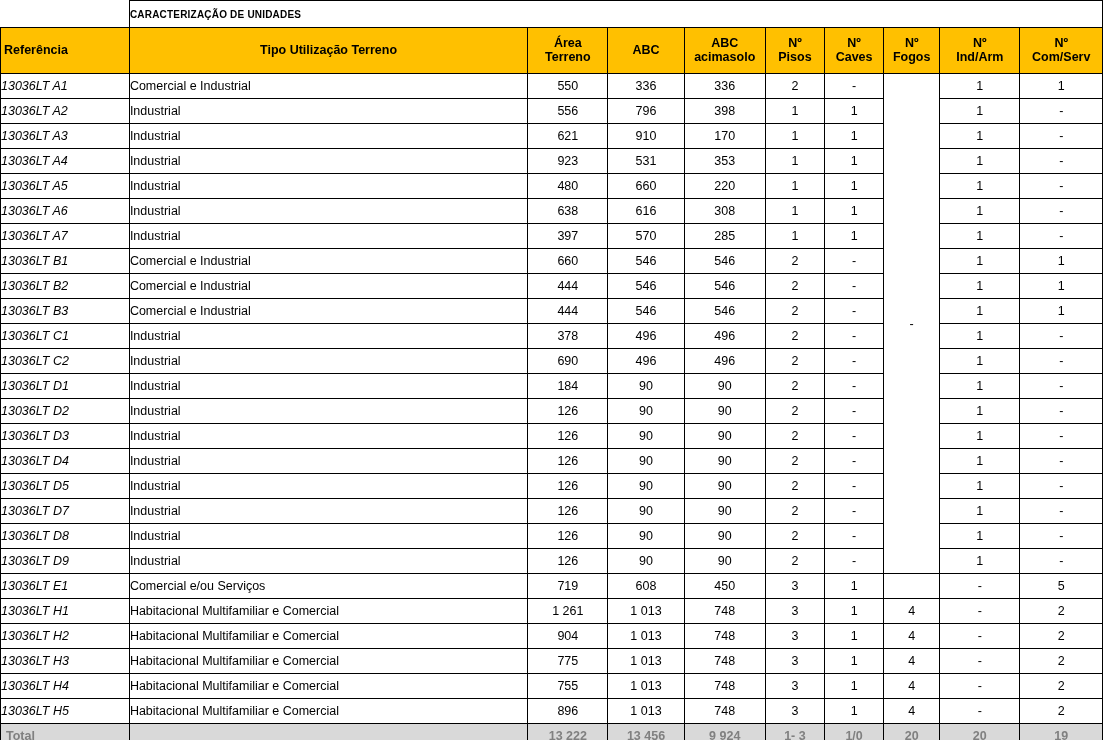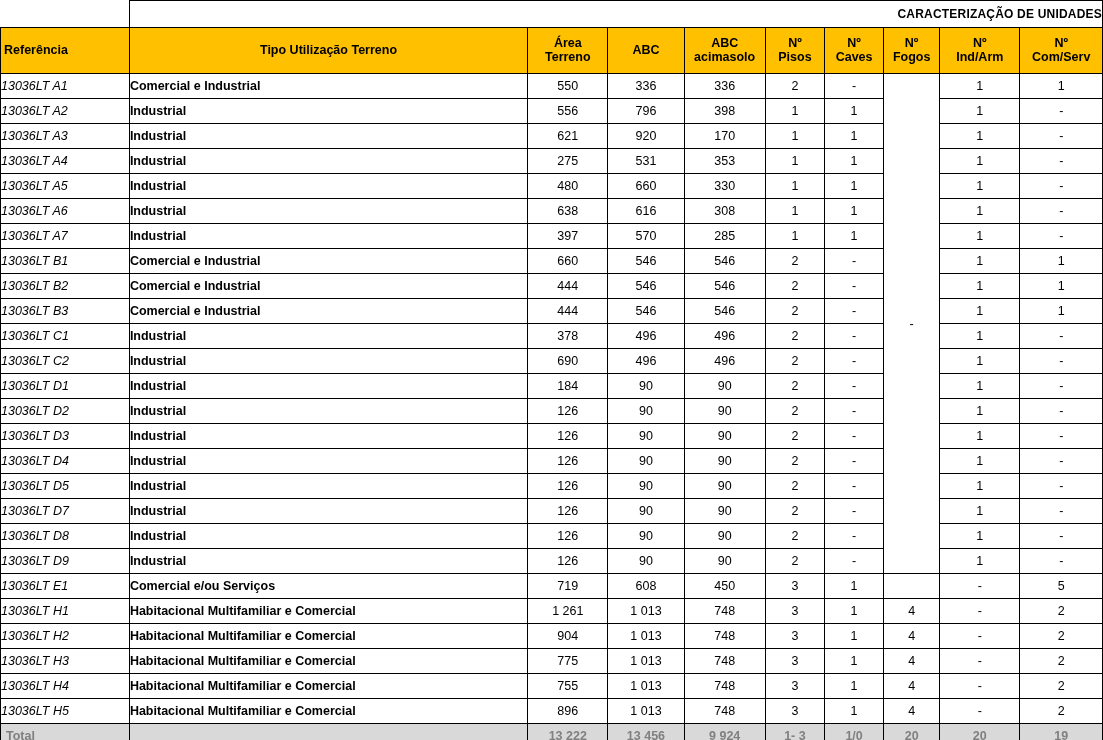--- a/index.html
+++ b/index.html
@@ -25,23 +25,23 @@
     color: #000000;
   }
   table.unit-table td, table.unit-table th {
     border: 1px solid #000000;
     padding: 0;
     vertical-align: middle;
   }
   
   .title-cell {
     background: #ffffff;
-    text-align: right;
+    text-align: left;
     font-weight: bold;
-    font-size: 12px;
+    font-size: 10px;
     height: 26px;
     letter-spacing: .2px;
     border: 1px solid #000000;
   }
   .title-left-pad {
     border: none !important;
     background: #ffffff;
   }
   
   thead tr.head-row th {
@@ -66,21 +66,20 @@
   td.ref {
     text-align: left;
     padding-left: 5px;
     white-space: nowrap;
     font-style: italic;
   }
   td.tipo {
     text-align: left;
     padding-left: 5px;
     white-space: nowrap;
-    font-weight: bold;
   }
   td.num {
     text-align: center;
   }
   td.fogos-merged {
     text-align: center;
     vertical-align: middle;
   }
   
   tr.total-row td {
@@ -174,44 +173,44 @@
           <td class="num">398</td>
           <td class="num">1</td>
           <td class="num">1</td>
           <td class="num">1</td>
           <td class="num">-</td>
         </tr>
         <tr>
           <td class="ref">13036LT A3</td>
           <td class="tipo">Industrial</td>
           <td class="num">621</td>
-          <td class="num">920</td>
+          <td class="num">910</td>
           <td class="num">170</td>
           <td class="num">1</td>
           <td class="num">1</td>
           <td class="num">1</td>
           <td class="num">-</td>
         </tr>
         <tr>
           <td class="ref">13036LT A4</td>
           <td class="tipo">Industrial</td>
-          <td class="num">275</td>
+          <td class="num">923</td>
           <td class="num">531</td>
           <td class="num">353</td>
           <td class="num">1</td>
           <td class="num">1</td>
           <td class="num">1</td>
           <td class="num">-</td>
         </tr>
         <tr>
           <td class="ref">13036LT A5</td>
           <td class="tipo">Industrial</td>
           <td class="num">480</td>
           <td class="num">660</td>
-          <td class="num">330</td>
+          <td class="num">220</td>
           <td class="num">1</td>
           <td class="num">1</td>
           <td class="num">1</td>
           <td class="num">-</td>
         </tr>
         <tr>
           <td class="ref">13036LT A6</td>
           <td class="tipo">Industrial</td>
           <td class="num">638</td>
           <td class="num">616</td>

